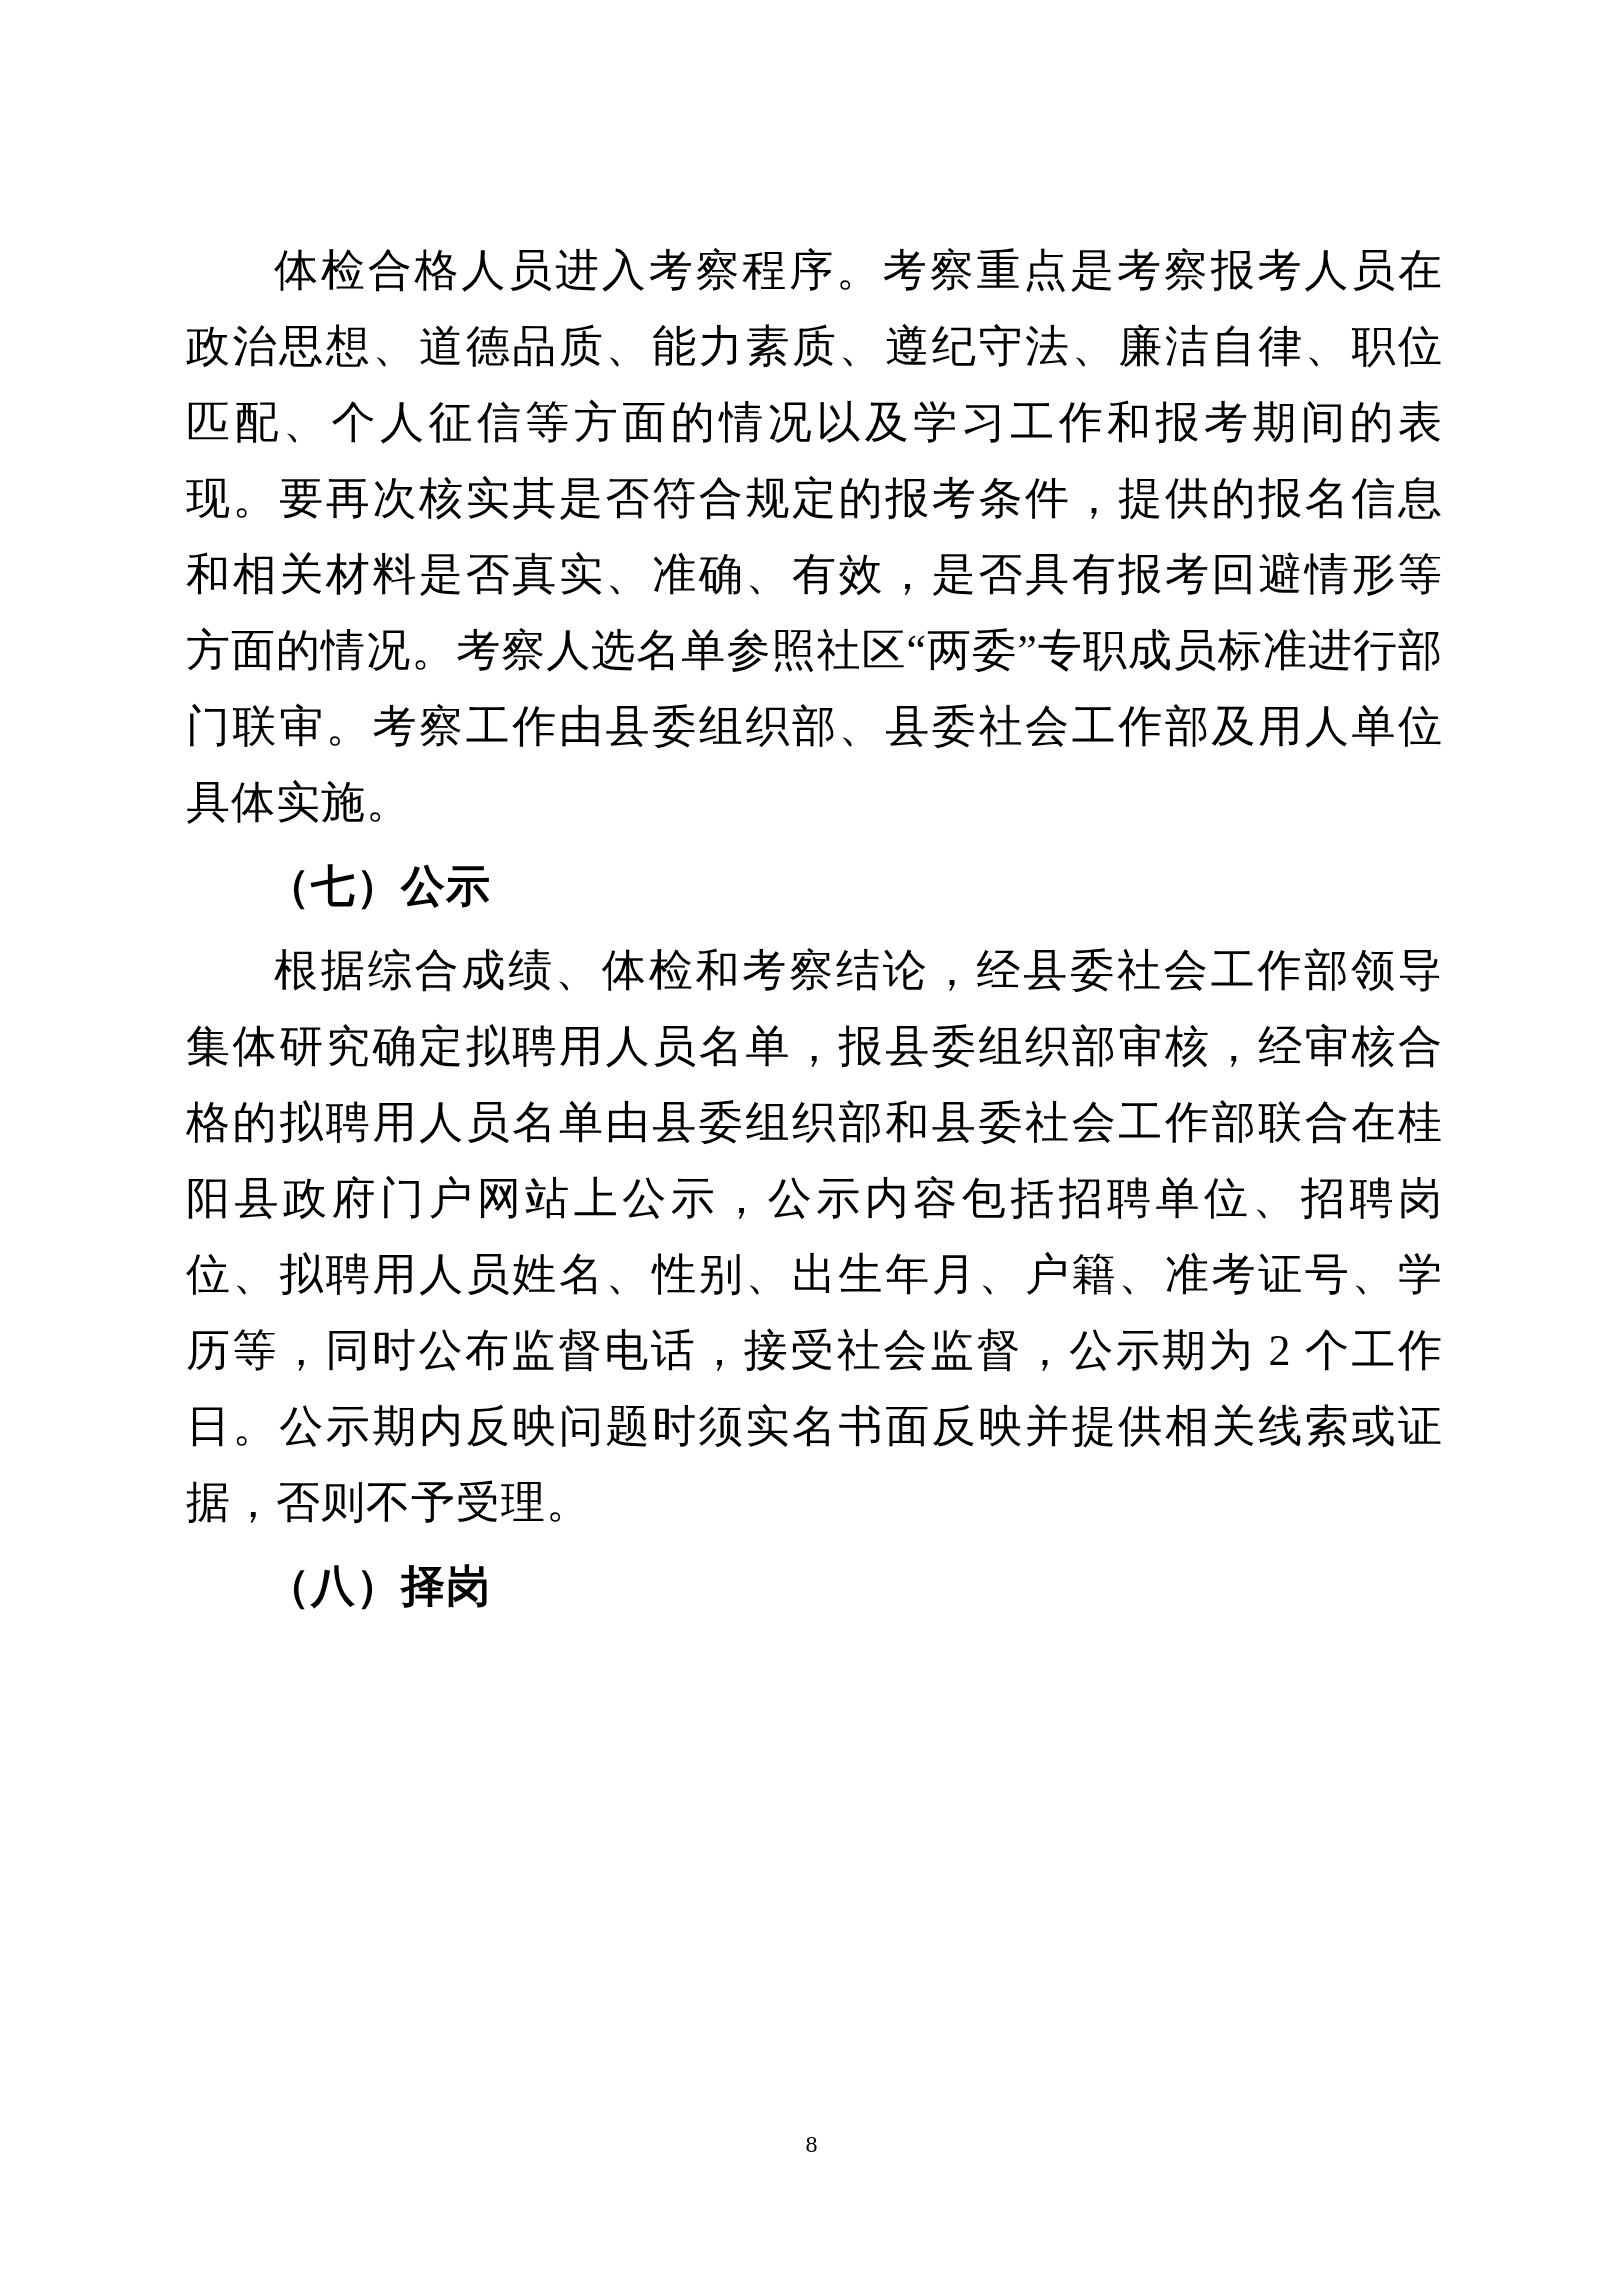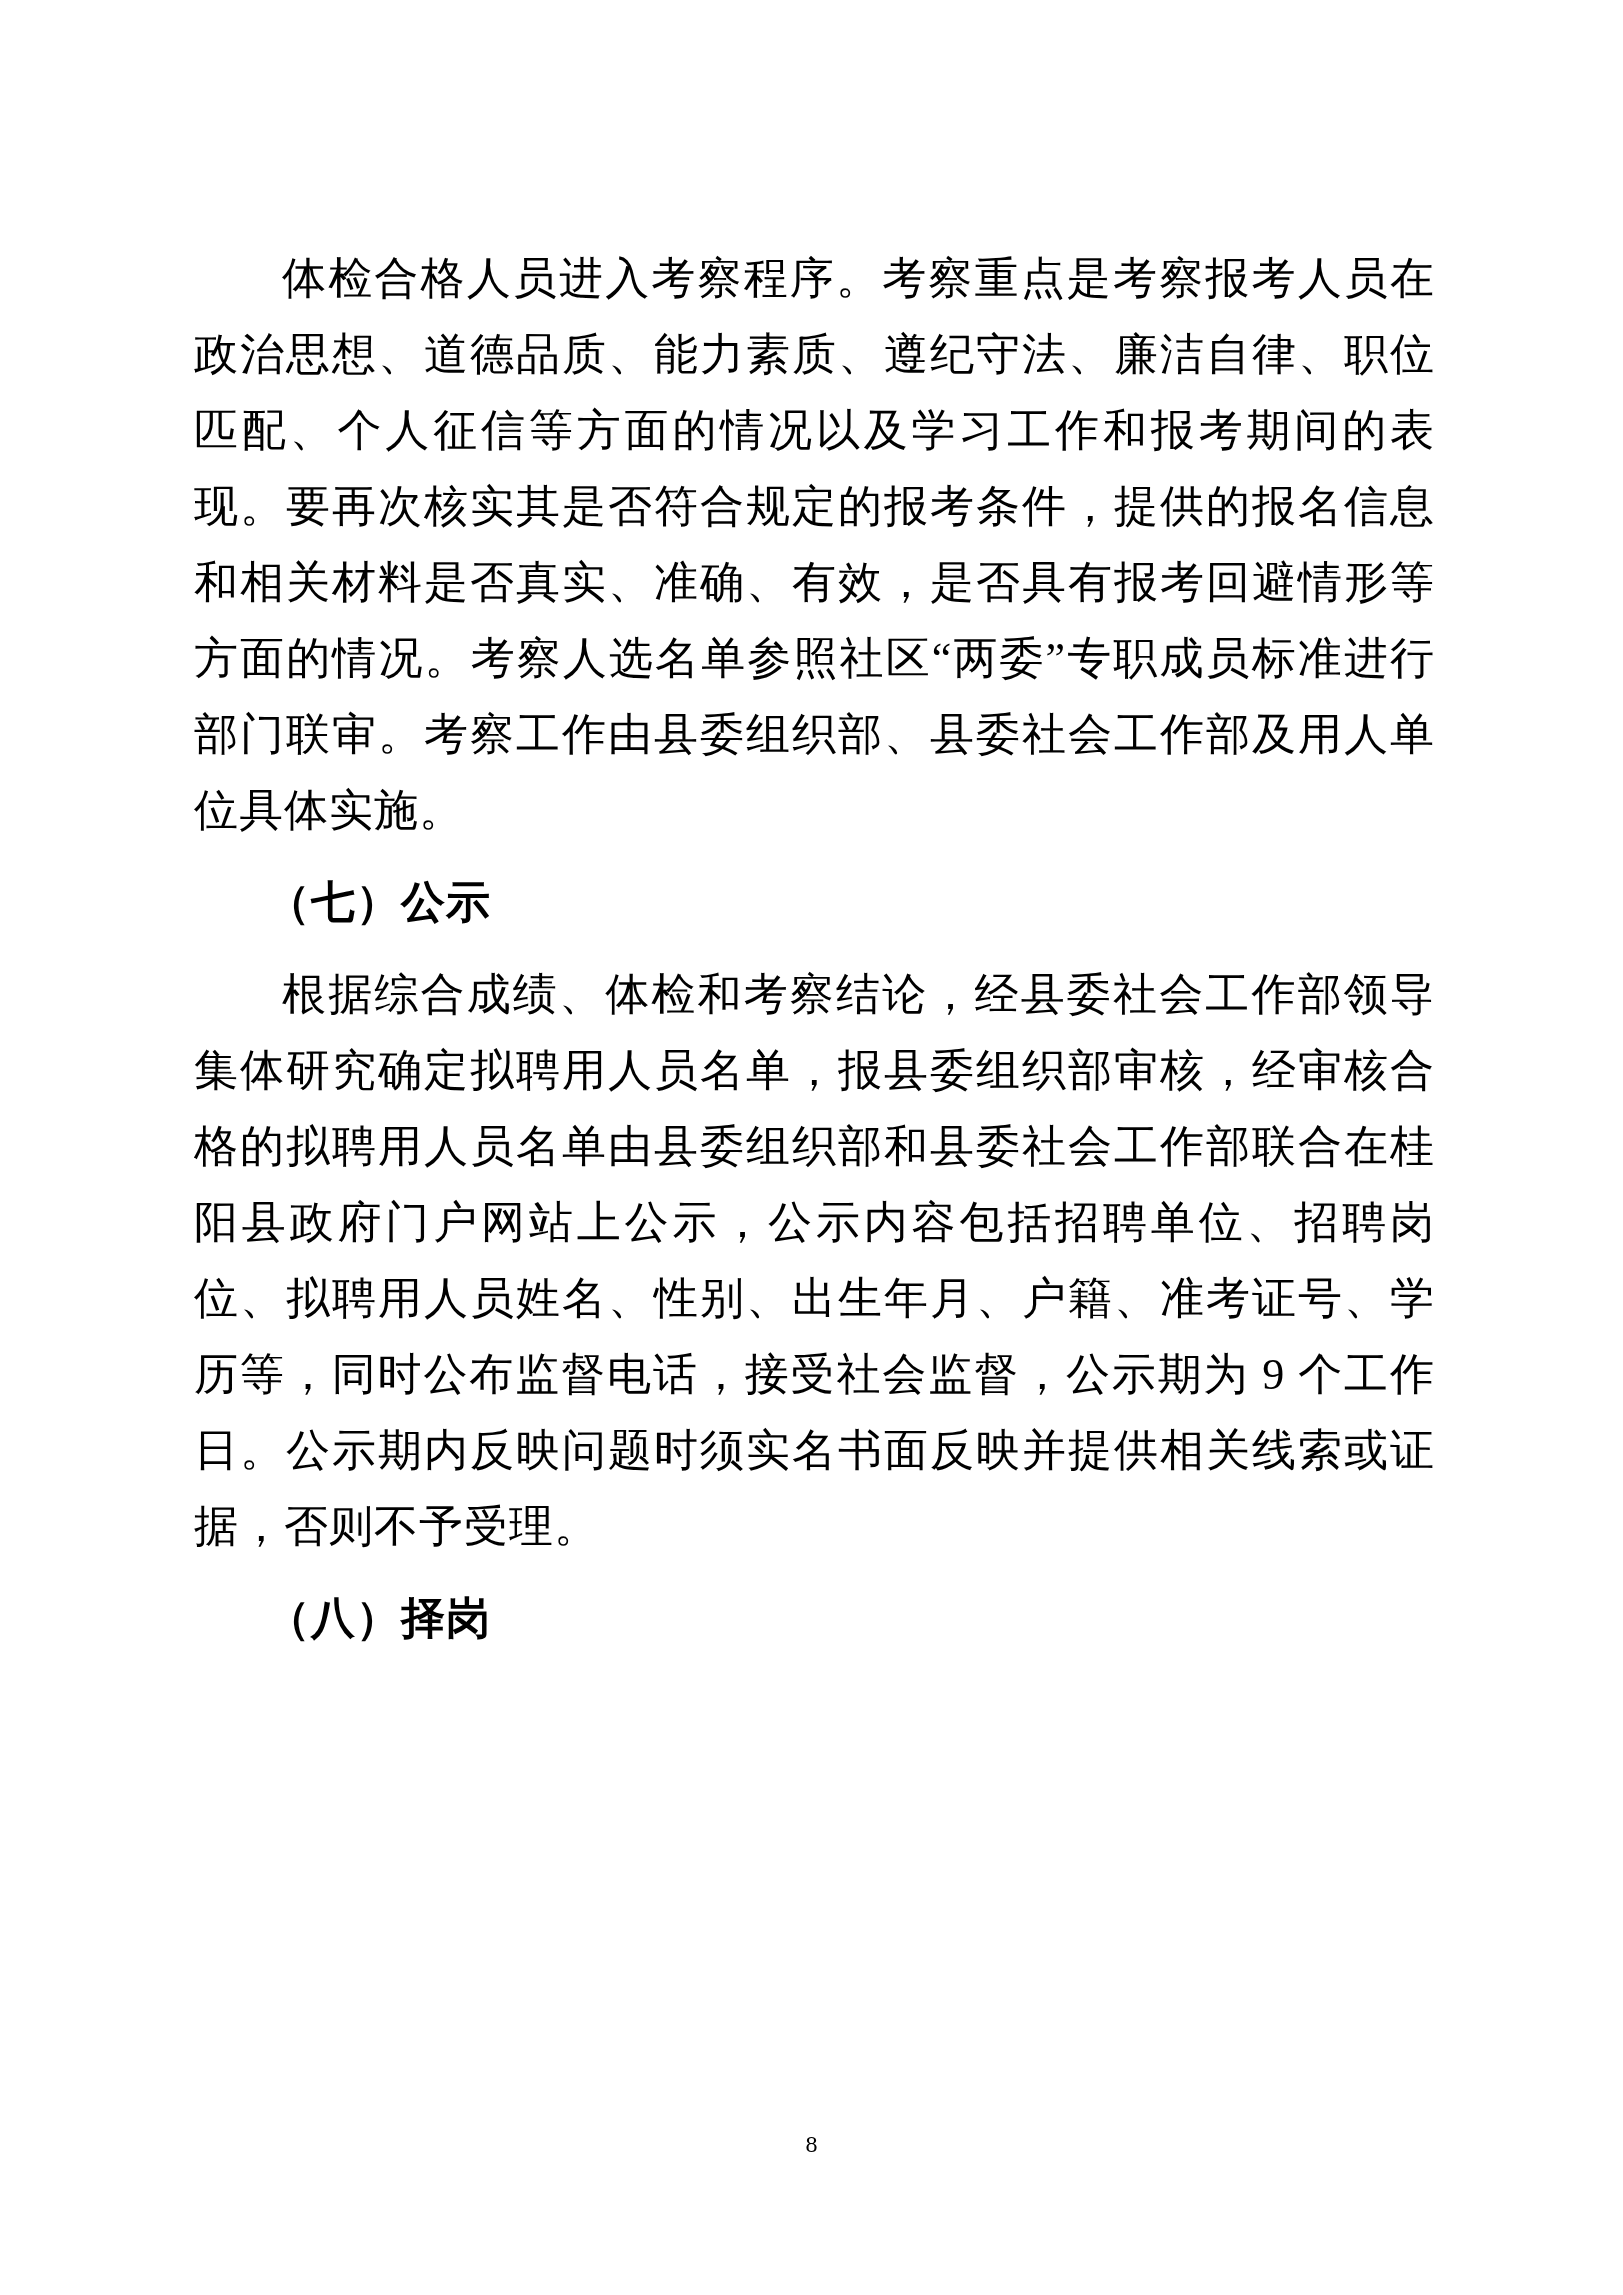--- a/index.html
+++ b/index.html
@@ -21,21 +21,21 @@
     left: 178px;
     top: 225px;
     width: 1273px;
     font-size: 44px;
     line-height: 76px;
     letter-spacing: 1px;
     text-align: justify;
     text-justify: inter-ideograph;
   }
   .para {
-    margin: 16px;
+    margin: 8px;
     padding: 0;
     text-indent: 2em;
     font-weight: normal;
   }
   .heading {
     margin: 0;
     padding: 0;
     text-indent: 2em;
     font-weight: bold;
     font-size: 44px;
@@ -53,19 +53,19 @@
     color: #000000;
   }
 </style>
 </head>
 <body>
 
 <div class="page">
   <div class="content">
     <p class="para">体检合格人员进入考察程序。考察重点是考察报考人员在政治思想、道德品质、能力素质、遵纪守法、廉洁自律、职位匹配、个人征信等方面的情况以及学习工作和报考期间的表现。要再次核实其是否符合规定的报考条件，提供的报名信息和相关材料是否真实、准确、有效，是否具有报考回避情形等方面的情况。考察人选名单参照社区“两委”专职成员标准进行部门联审。考察工作由县委组织部、县委社会工作部及用人单位具体实施。</p>
     <h3 class="heading">（七）公示</h3>
-    <p class="para">根据综合成绩、体检和考察结论，经县委社会工作部领导集体研究确定拟聘用人员名单，报县委组织部审核，经审核合格的拟聘用人员名单由县委组织部和县委社会工作部联合在桂阳县政府门户网站上公示，公示内容包括招聘单位、招聘岗位、拟聘用人员姓名、性别、出生年月、户籍、准考证号、学历等，同时公布监督电话，接受社会监督，公示期为 9 个工作日。公示期内反映问题时须实名书面反映并提供相关线索或证据，否则不予受理。</p>
+    <p class="para">根据综合成绩、体检和考察结论，经县委社会工作部领导集体研究确定拟聘用人员名单，报县委组织部审核，经审核合格的拟聘用人员名单由县委组织部和县委社会工作部联合在桂阳县政府门户网站上公示，公示内容包括招聘单位、招聘岗位、拟聘用人员姓名、性别、出生年月、户籍、准考证号、学历等，同时公布监督电话，接受社会监督，公示期为 2 个工作日。公示期内反映问题时须实名书面反映并提供相关线索或证据，否则不予受理。</p>
     <h3 class="heading">（八）择岗</h3>
   </div>
 
   <div class="page-number">8</div>
 </div>
 
 
 </body></html>

